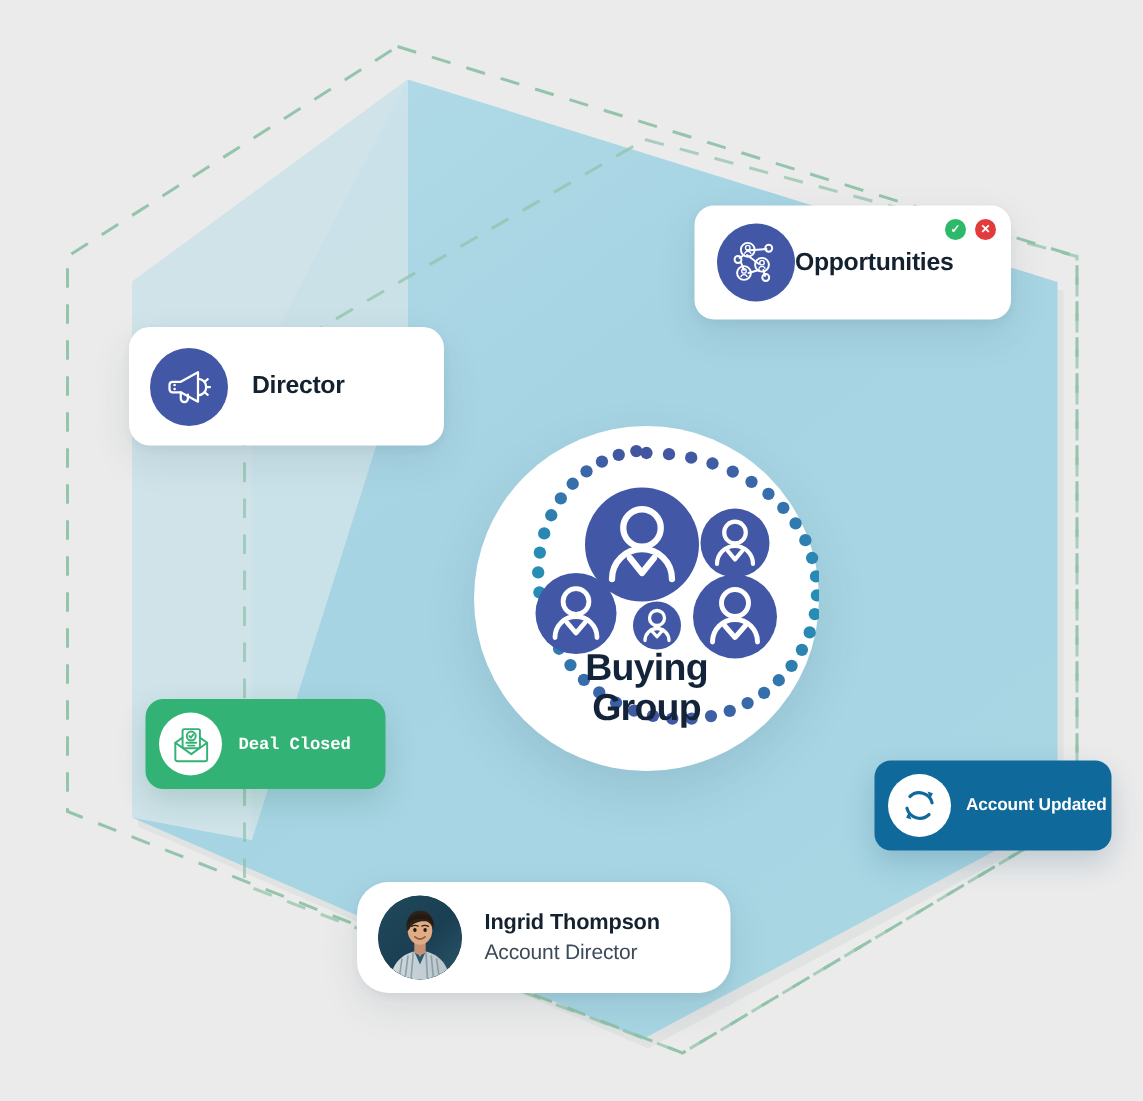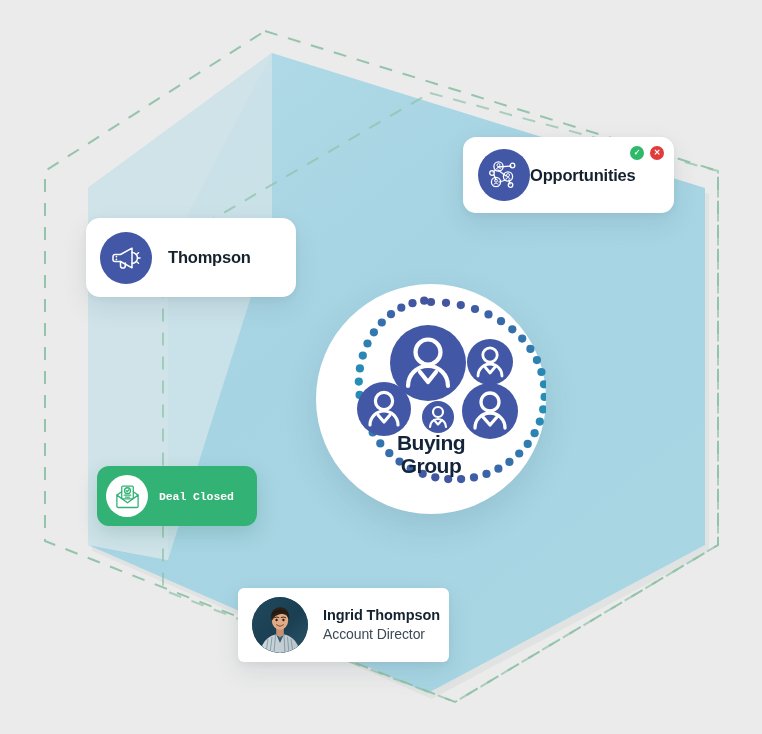--- a/index.html
+++ b/index.html
@@ -131,22 +131,22 @@
     margin-left: 10px;
     font-size: 11.5px;
     font-weight: 700;
     color: #ffffff;
     letter-spacing: -0.1px;
   }
 
   
   #card-person {
     left: 238px; top: 588px;
-    width: 211px; height: 74px;
-    border-radius: 6px;
+    width: 249px; height: 74px;
+    border-radius: 21px;
     padding-left: 14px;
   }
   .avatar {
     width: 56px; height: 56px;
     border-radius: 50%;
     flex: none;
     overflow: hidden;
     position: relative;
     background: #1d4355;
   }
@@ -184,21 +184,21 @@
     border-radius: 50%;
     background: #ffffff;
     box-shadow: 0 14px 34px rgba(40,70,95,0.13);
   }
   #buying-group svg { position: absolute; inset: 0; }
   .bg-title {
     position: absolute;
     left: 0; right: 0;
     top: 148px;
     text-align: center;
-    font-size: 21px;
+    font-size: 25px;
     font-weight: 700;
     line-height: 1.08;
     color: #13243a;
     letter-spacing: -0.5px;
     pointer-events: none;
   }
 </style>
 </head>
 <body>
 
@@ -367,41 +367,56 @@
           <line x1="27.5" y1="13.5" x2="29.5" y2="11.8"></line>
           <line x1="28.5" y1="17" x2="31" y2="17"></line>
           <line x1="27.5" y1="20.5" x2="29.5" y2="22.2"></line>
         </g>
         <g fill="#ffffff">
           <circle cx="7.4" cy="15.6" r="0.85"></circle>
           <circle cx="7.4" cy="18.3" r="0.85"></circle>
         </g>
       </svg>
     </div>
-    <div class="label">Thompson</div>
+    <div class="label">Director</div>
   </div>
 
   <div class="card" id="card-deal-closed">
     <div class="icon-badge white">
       <svg width="27" height="27" viewBox="0 0 28 28" xmlns="http://www.w3.org/2000/svg">
         <g fill="none" stroke="#33b275" stroke-width="1.35" stroke-linecap="round" stroke-linejoin="round">
           <rect x="8" y="3.2" width="12" height="13.2" rx="1.2"></rect>
           <line x1="10.6" y1="12.6" x2="17.4" y2="12.6"></line>
           <line x1="11.8" y1="14.6" x2="16.2" y2="14.6"></line>
           <path d="M3 12.6 L14 20.5 L25 12.6 L25 24 a1.4 1.4 0 0 1 -1.4 1.4 H4.4 A1.4 1.4 0 0 1 3 24 Z"></path>
           <path d="M3 12.6 L8 9.1"></path>
           <path d="M25 12.6 L20 9.1"></path>
           <circle cx="14" cy="8" r="3.1"></circle>
           <path d="M12.7 8 l1 1.1 l1.7 -2.1"></path>
         </g>
       </svg>
     </div>
     <div class="label">Deal Closed</div>
   </div>
 
+  <div class="card" id="card-account-updated">
+    <div class="icon-badge white">
+      <svg width="28" height="28" viewBox="0 0 28 28" xmlns="http://www.w3.org/2000/svg">
+        <g fill="none" stroke="#10699b" stroke-width="2.1" stroke-linecap="round" stroke-linejoin="round">
+          <path d="M22.4 12.2 A8.9 8.9 0 0 0 7.6 8.0"></path>
+          <path d="M5.6 15.8 A8.9 8.9 0 0 0 20.4 20.0"></path>
+        </g>
+        <g fill="#10699b">
+          <path d="M19.3 4.6 l3.6 1.2 l-1.6 3.5 z"></path>
+          <path d="M8.7 23.4 l-3.6 -1.2 l1.6 -3.5 z"></path>
+        </g>
+      </svg>
+    </div>
+    <div class="label">Account Updated</div>
+  </div>
 
   <div class="card white" id="card-person">
     <div class="avatar">
       <svg width="56" height="56" viewBox="0 0 56 56" xmlns="http://www.w3.org/2000/svg">
         <defs>
           <linearGradient id="photoBg" x1="0" y1="0" x2="1" y2="1">
             <stop offset="0%" stop-color="#20485c"></stop>
             <stop offset="55%" stop-color="#1b3f52"></stop>
             <stop offset="100%" stop-color="#2b5568"></stop>
           </linearGradient>

